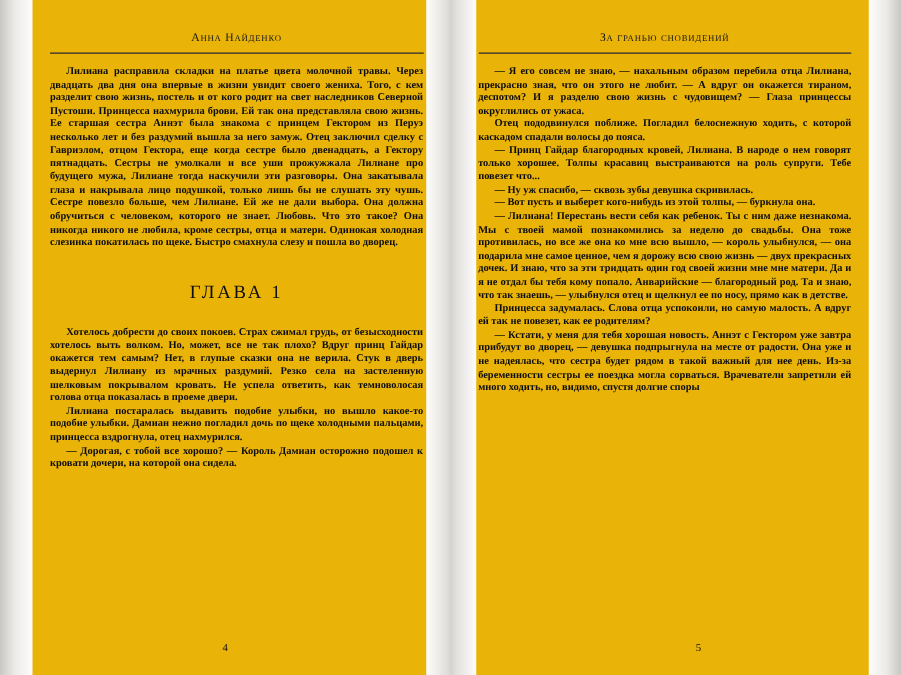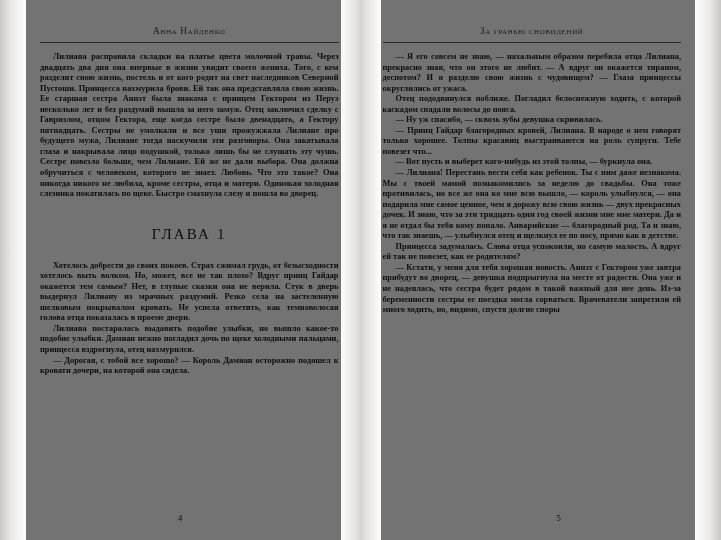--- a/index.html
+++ b/index.html
@@ -11,21 +11,21 @@
     width: 721px;
     height: 540px;
     overflow: hidden;
     font-family: "Liberation Serif", serif;
     color: #0d0d0d;
   }
   .book {
     position: relative;
     width: 721px;
     height: 540px;
-    background: #737373;
+    background: #eab308;
     display: flex;
   }
   
   .book::before {
     content: "";
     position: absolute;
     left: 0; top: 0; bottom: 0;
     width: 26px;
     background: linear-gradient(to right, #c9c7c4 0%, #eceae7 45%, #fdfdfc 100%);
     pointer-events: none;
@@ -134,22 +134,22 @@
     <div class="folio">4</div>
   </div>
 
   <div class="page page-right">
     <div class="running-head">За гранью сновидений</div>
     <hr class="rule">
 
     <div class="col">
       <p>— Я его совсем не знаю, — нахальным образом перебила отца Лилиана, прекрасно зная, что он этого не любит. — А вдруг он окажется тираном, деспотом? И я разделю свою жизнь с чудовищем? — Глаза принцессы округлились от ужаса.</p>
       <p>Отец пододвинулся поближе. Погладил белоснежную ходить, с которой каскадом спадали волосы до пояса.</p>
+      <p>— Принц Гайдар благородных кровей, Лилиана. В народе о нем говорят только хорошее. Толпы красавиц выстраиваются на роль супруги. Тебе повезет что...</p>
       <p>— Ну уж спасибо, — сквозь зубы девушка скривилась.</p>
-      <p>— Принц Гайдар благородных кровей, Лилиана. В народе о нем говорят только хорошее. Толпы красавиц выстраиваются на роль супруги. Тебе повезет что...</p>
       <p>— Вот пусть и выберет кого-нибудь из этой толпы, — буркнула она.</p>
       <p>— Лилиана! Перестань вести себя как ребенок. Ты с ним даже незнакома. Мы с твоей мамой познакомились за неделю до свадьбы. Она тоже противилась, но все же она ко мне всю вышло, — король улыбнулся, — она подарила мне самое ценное, чем я дорожу всю свою жизнь — двух прекрасных дочек. И знаю, что за эти тридцать один год своей жизни мне мне матери. Да и я не отдал бы тебя кому попало. Анварийские — благородный род. Та и знаю, что так знаешь, — улыбнулся отец и щелкнул ее по носу, прямо как в детстве.</p>
       <p>Принцесса задумалась. Слова отца успокоили, но самую малость. А вдруг ей так не повезет, как ее родителям?</p>
       <p>— Кстати, у меня для тебя хорошая новость. Аннэт с Гектором уже завтра прибудут во дворец, — девушка подпрыгнула на месте от радости. Она уже и не надеялась, что сестра будет рядом в такой важный для нее день. Из-за беременности сестры ее поездка могла сорваться. Врачеватели запретили ей много ходить, но, видимо, спустя долгие споры</p>
     </div>
 
     <div class="folio">5</div>
   </div>
 
 </div>

